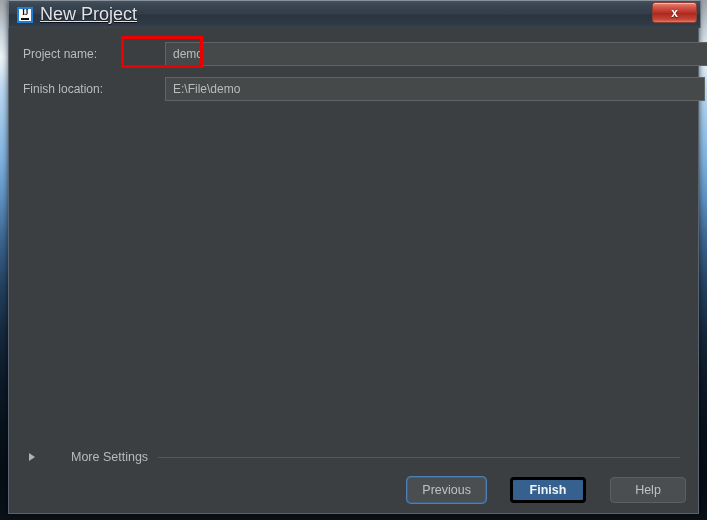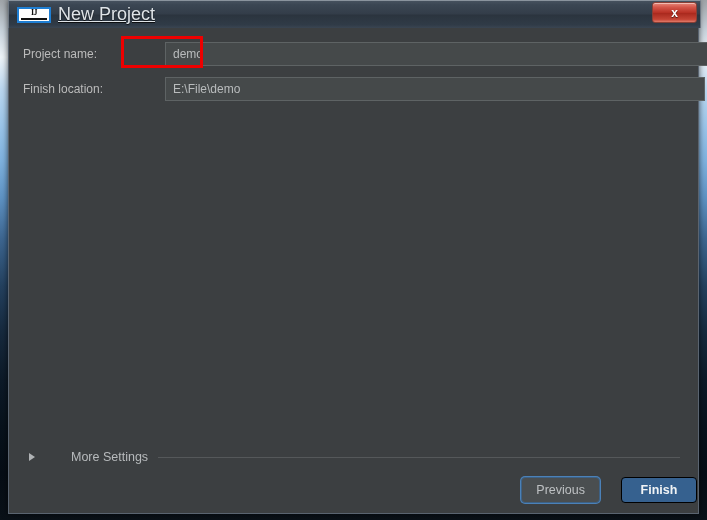--- a/index.html
+++ b/index.html
@@ -61,21 +61,21 @@
         #2b343e 52%,
         #303b47 88%,
         #3a4552 100%);
     border-top: 1px solid #8a939d;
     border-left: 1px solid #6e7883;
     border-right: 1px solid #6e7883;
     display: flex;
     align-items: center;
   }
   .title-icon {
-    width: 34px;
+    width: 16px;
     height: 16px;
     margin-left: 8px;
     margin-right: 7px;
     box-sizing: border-box;
     background: #ffffff;
     border: 2px solid #1f7fd4;
     position: relative;
     flex: 0 0 auto;
   }
   .title-icon .ij {
@@ -244,24 +244,24 @@
     flex: 1 1 auto;
     height: 1px;
     background: #55585a;
     margin-left: 10px;
     margin-right: 6px;
   }
 
   
   .footer {
     position: absolute;
-    right: 1px;
+    right: 12px;
     bottom: 10px;
     display: flex;
-    gap: 9px;
+    gap: 24px;
   }
   .btn {
     box-sizing: border-box;
     height: 26px;
     min-width: 76px;
     padding: 0 14px;
     border-radius: 4px;
     border: 1px solid #5b6063;
     background: #4a4e50;
     color: #bec1c3;
@@ -272,24 +272,23 @@
     justify-content: center;
     cursor: pointer;
     white-space: nowrap;
   }
   .btn.focused {
     border: 1px solid #3d6185;
     box-shadow: 0 0 0 1px #4b81b8;
   }
   .btn.primary {
     background: #36618f;
-    border: 1px solid #000000;
+    border: 3px solid #000000;
     color: #f0f3f5;
     font-weight: bold;
-    margin-left: 12px;
   }
 </style>
 </head>
 <body>
 
 <div id="screen">
 
   <div id="window">
 
     <div class="titlebar">
@@ -323,17 +322,18 @@
 
       <div id="more-settings">
         <div class="disclosure-tri"></div>
         <div class="more-label">More Settings</div>
         <div class="more-sep"></div>
       </div>
 
       <div class="footer">
         <div class="btn focused">Previous</div>
         <div class="btn primary">Finish</div>
+        <div class="btn">Help</div>
       </div>
 
     </div>
   </div>
 </div>
 
 </body></html>

